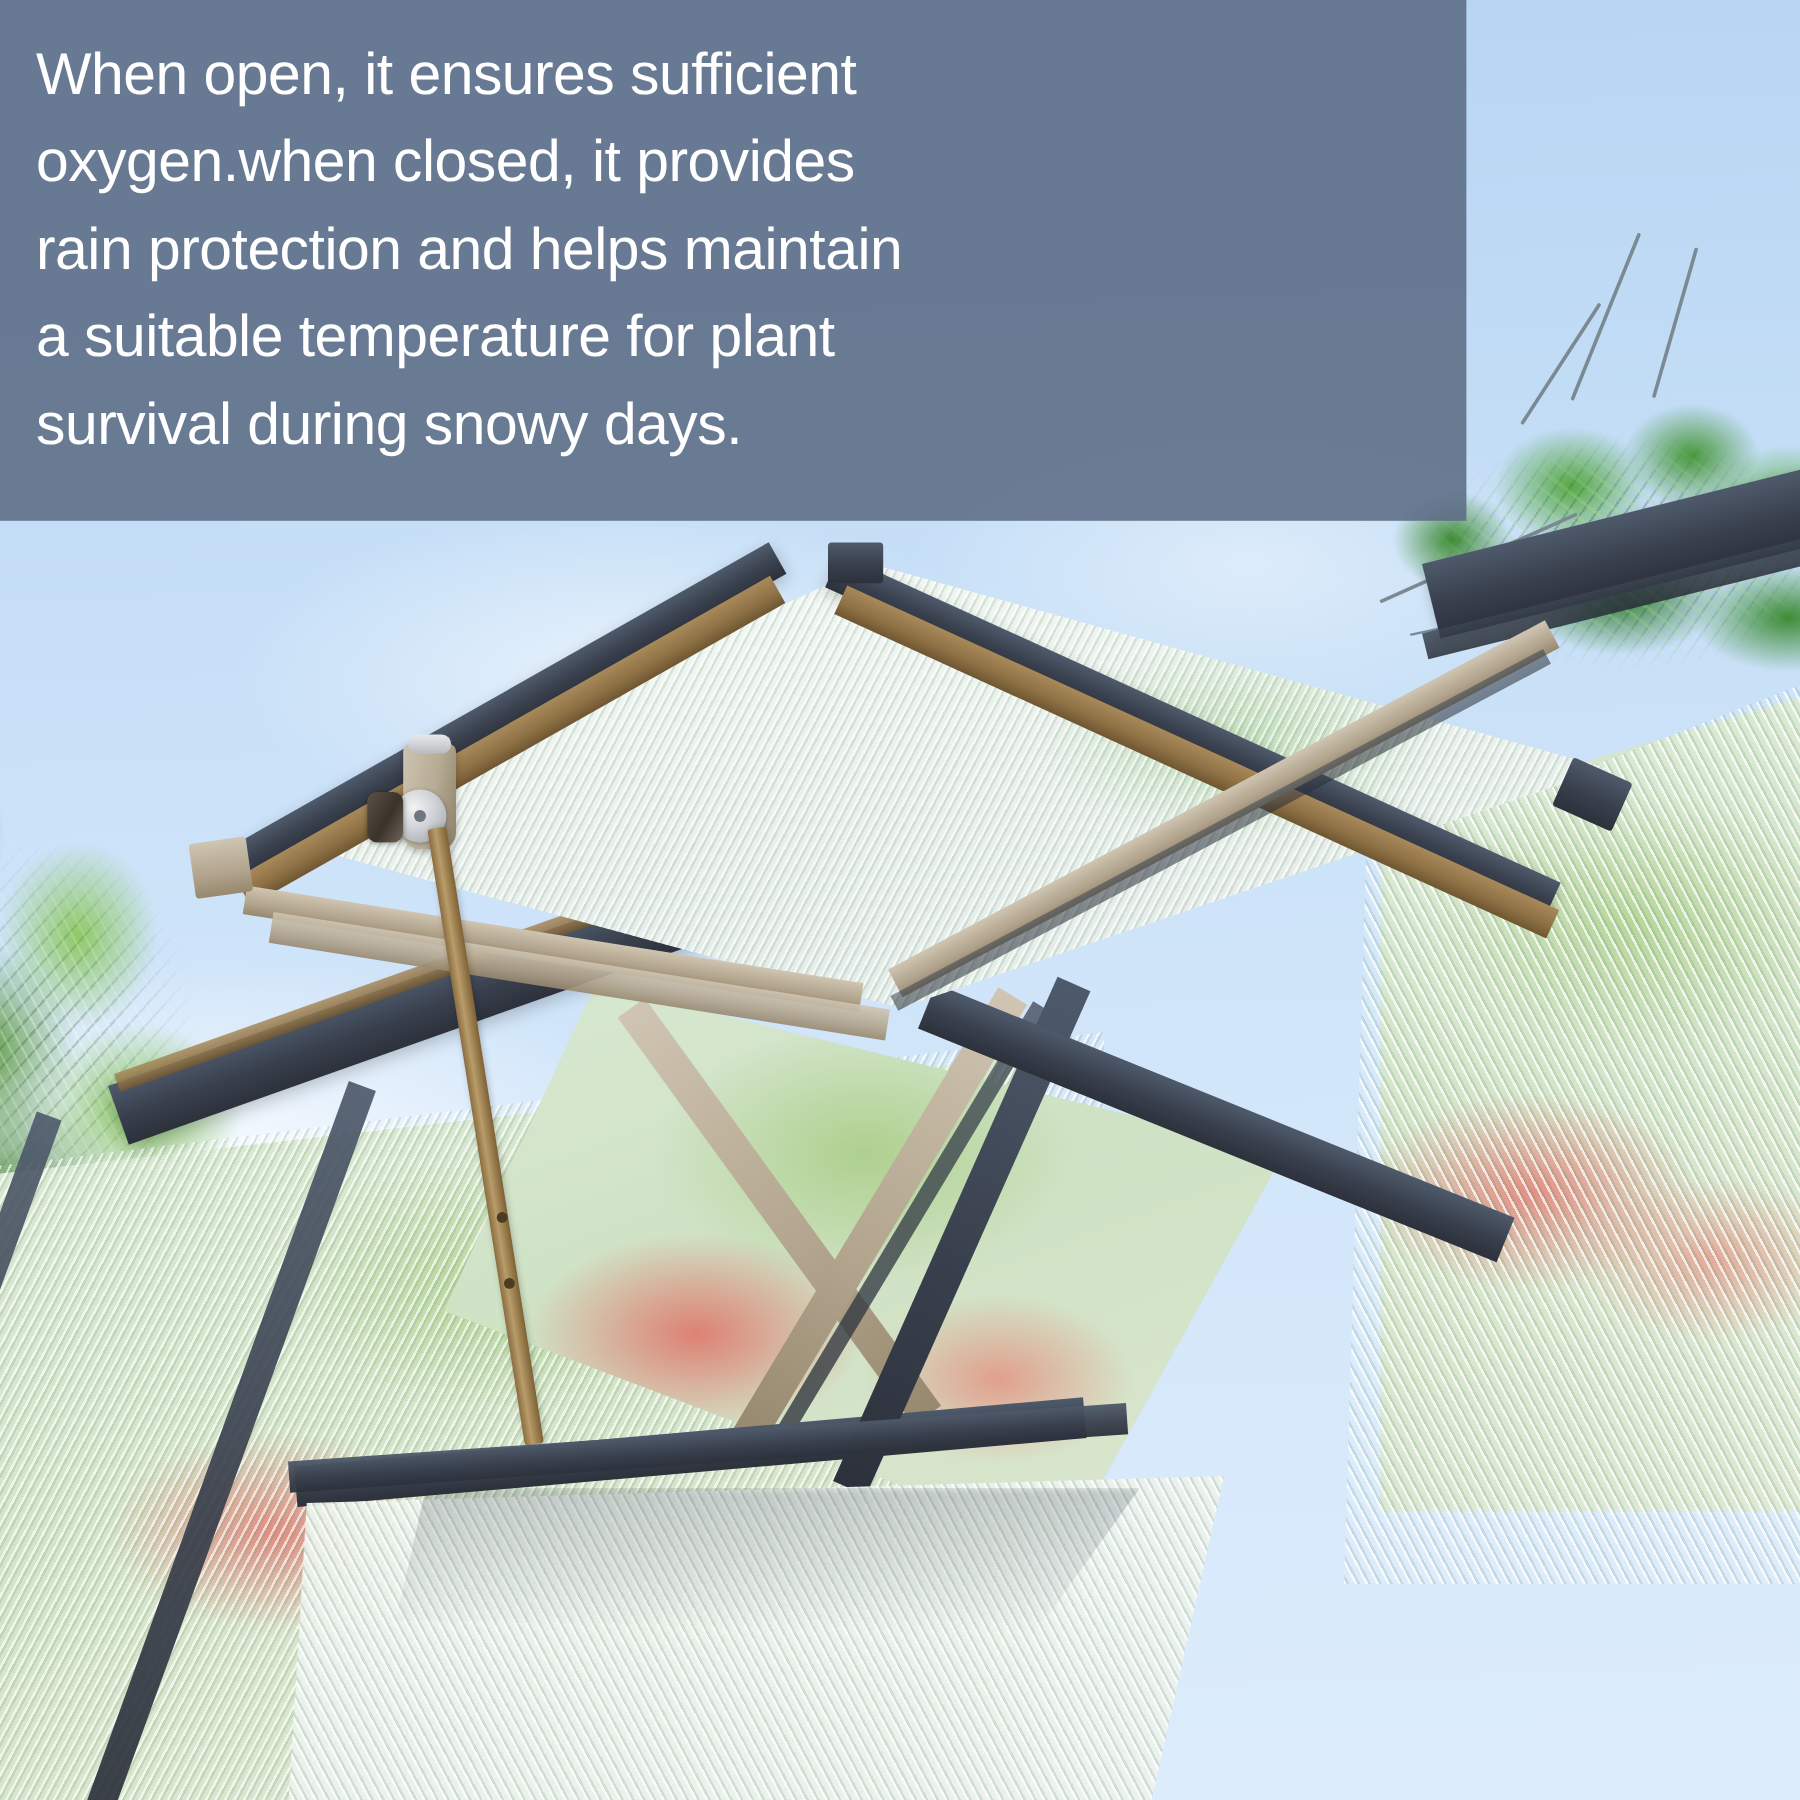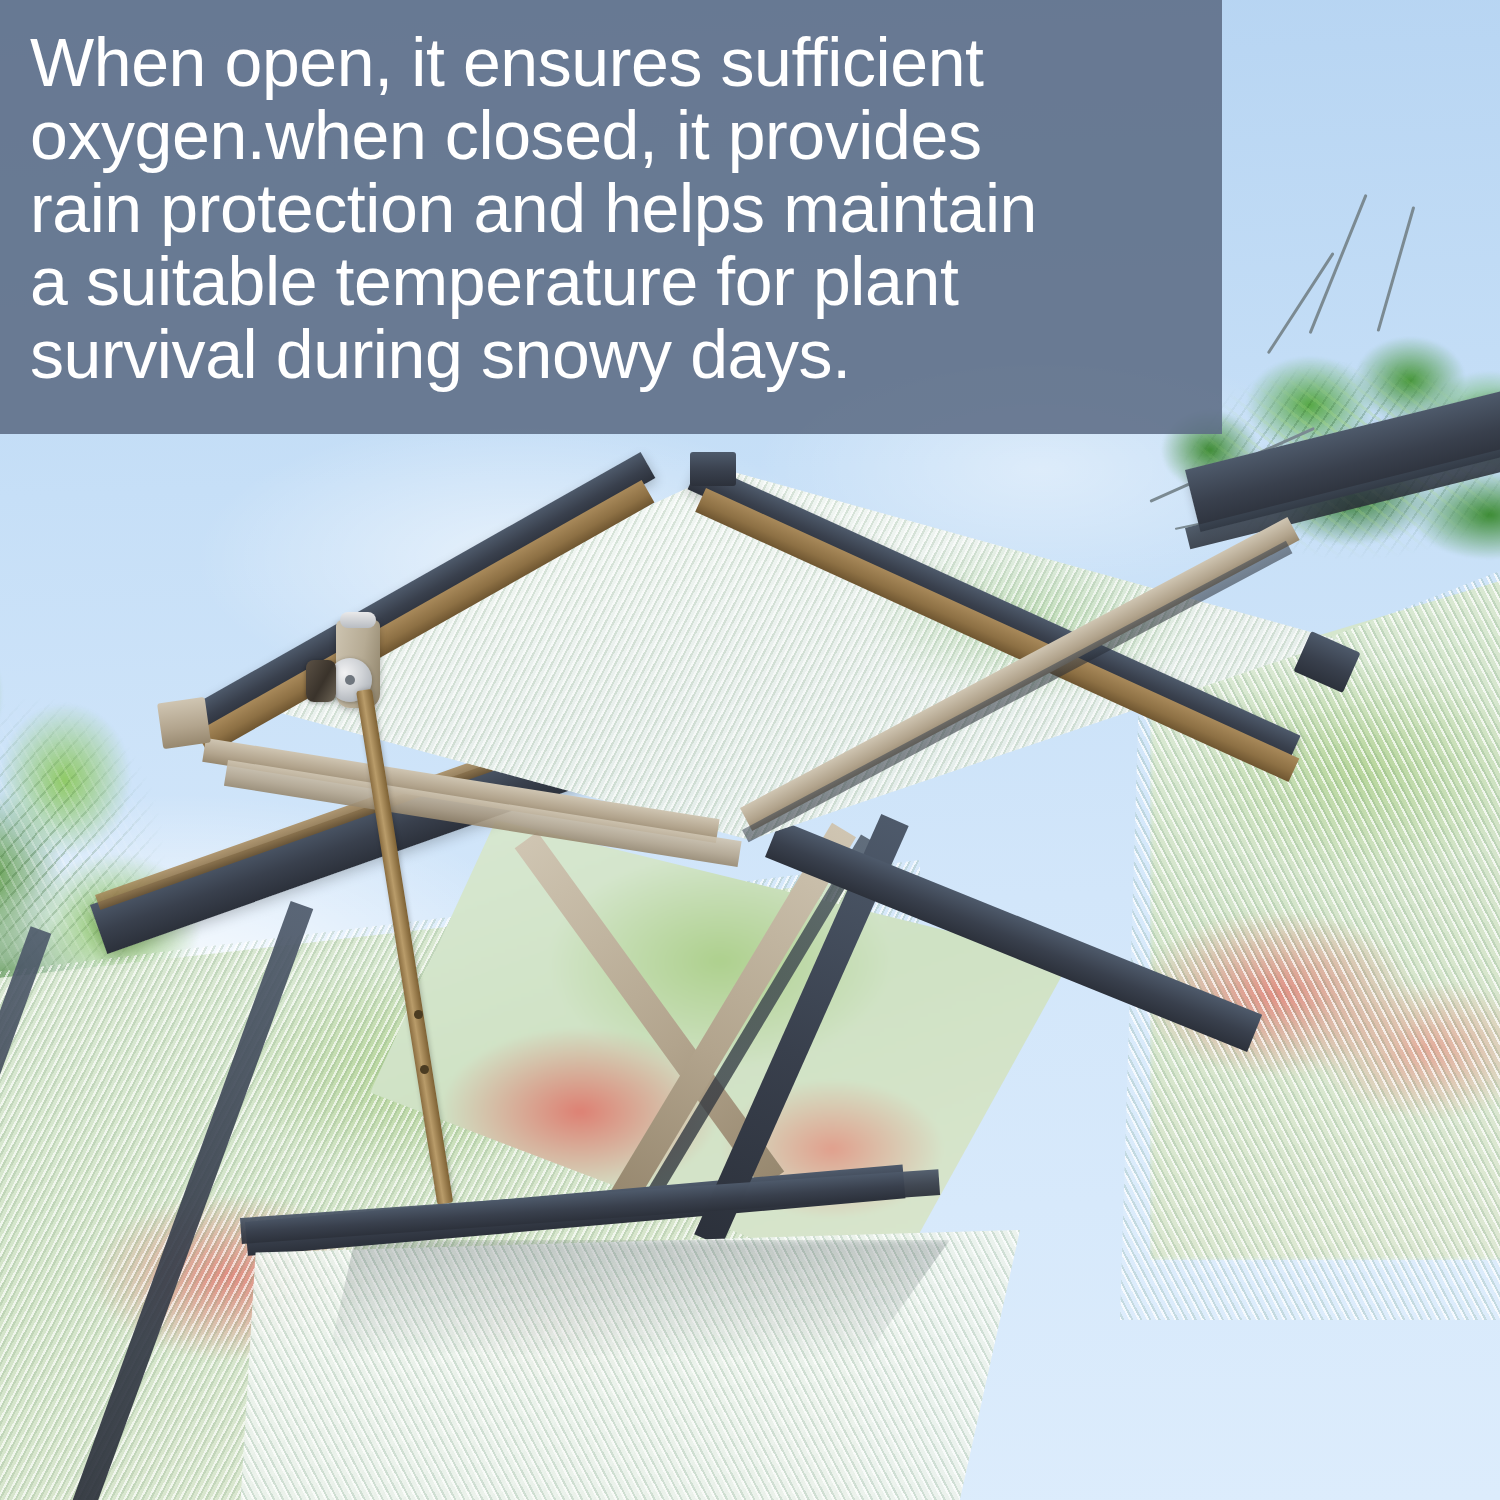--- a/index.html
+++ b/index.html
@@ -112,21 +112,21 @@
   
   #overlay {
     position:absolute; left:0; top:0;
     width:1222px; height:434px;
     background:rgba(92,108,133,.88);
     padding:26px 30px 0 30px;
   }
   #overlay-text {
     color:#ffffff;
     font-family:"Liberation Sans", sans-serif;
-    font-size:68px;
+    font-size:49px;
     line-height:73px;
     font-weight:400;
     letter-spacing:-0.4px;
     white-space:pre-line;
   }
 </style>
 </head>
 <body>
 
 <div id="stage">

